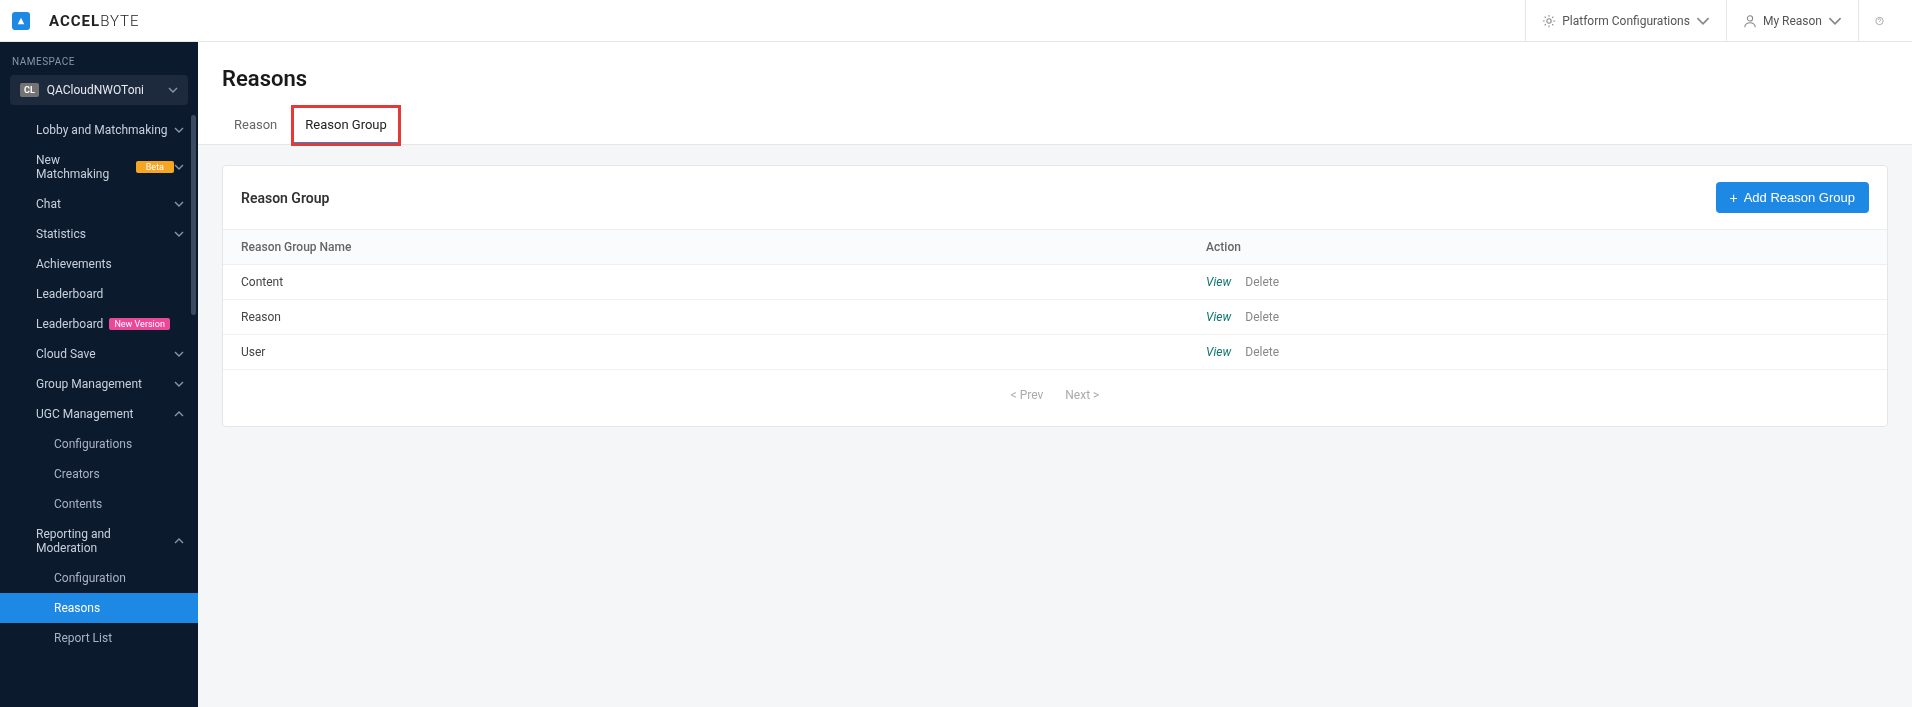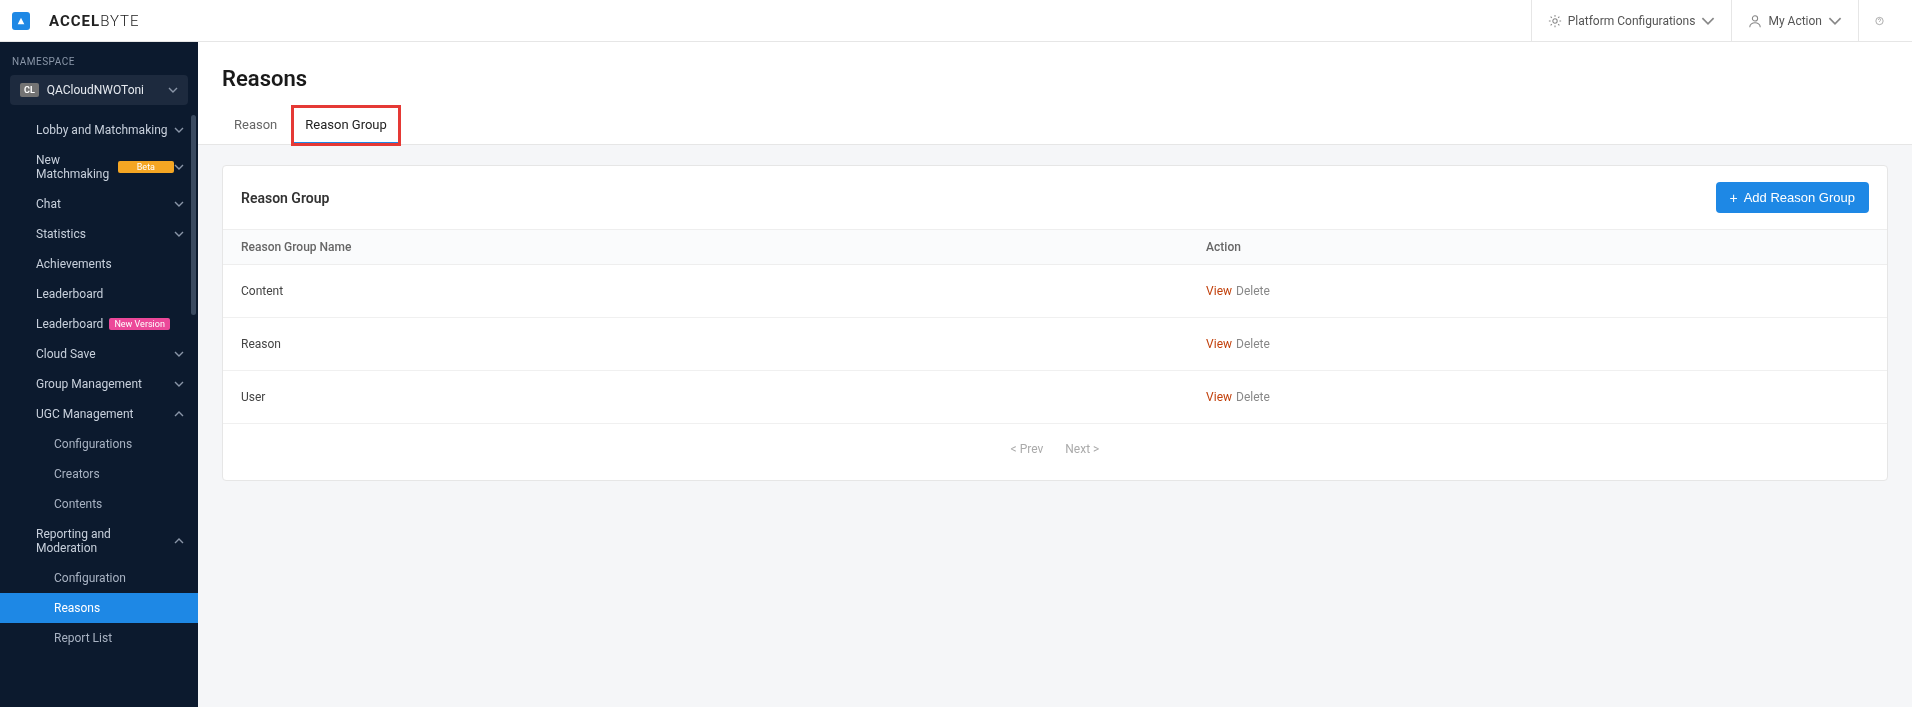--- a/index.html
+++ b/index.html
@@ -25,45 +25,45 @@
     .namespace-selector { margin: 0 10px 10px; background: #1d2a3e; border-radius: 4px; padding: 8px 10px; display: flex; align-items: center; gap: 8px; cursor: pointer; }
     .ns-badge { background: #737373; color: #fff; font-size: 9px; font-weight: bold; padding: 2px 4px; border-radius: 2px; }
     .ns-name { flex: 1; font-size: 12px; color: #e6eaf0; }
     .sidebar-scroll { position: relative; }
     .sidebar-scrollbar { position: absolute; right: 2px; top: 0; width: 5px; height: 200px; background: #3a4a60; border-radius: 3px; }
     .menu-item { display: flex; align-items: center; padding: 8px 14px 8px 36px; cursor: pointer; color: #c8d0dc; font-size: 12px; min-height: 28px; }
     .menu-item.top { padding-left: 36px; font-weight: 400; }
     .menu-item.sub { padding-left: 54px; color: #a8b2c2; }
     .menu-item.active { background: #1e88e5; color: #fff; }
     .menu-item .chev { margin-left: auto; width: 10px; height: 10px; }
-    .badge-beta { background: #f5a623; color: #fff; font-size: 9px; padding: 1px 19px; border-radius: 2px; margin-left: 6px; }
+    .badge-beta { background: #f5a623; color: #fff; font-size: 9px; padding: 1px 10px; border-radius: 2px; margin-left: 6px; }
     .badge-new { background: #ec4899; color: #fff; font-size: 9px; padding: 1px 5px; border-radius: 2px; margin-left: 6px; }
 
     
     .main { flex: 1; background: #f5f6f8; overflow: auto; }
     .page-title { font-size: 22px; font-weight: 600; color: #1a1a1a; padding: 24px 24px 0; }
     .tabs { display: flex; gap: 4px; padding: 16px 24px 0; border-bottom: 1px solid #e6e6e6; background: #fff; margin: 0; align-items: center; }
     .tabs-wrap { background: #fff; }
     .tab { padding: 10px 12px; font-size: 13px; color: #666; cursor: pointer; border-bottom: 2px solid transparent; }
     .tab.active { color: #222; border-bottom-color: #1e88e5; }
     .tab.highlighted { outline: 3px solid #e53935; outline-offset: -1px; }
     
     .panel { margin: 20px 24px; background: #fff; border: 1px solid #e6e6e6; border-radius: 4px; }
     .panel-head { display: flex; align-items: center; padding: 16px 18px; }
     .panel-title { font-size: 14px; font-weight: 600; color: #333; }
     .spacer { flex: 1; }
     .btn-primary { background: #1e88e5; color: #fff; border: none; border-radius: 4px; padding: 8px 14px; font-size: 13px; cursor: pointer; display: flex; align-items: center; gap: 6px; }
     .btn-primary .plus { font-size: 14px; line-height: 1; }
 
     .table { width: 100%; border-collapse: collapse; }
     .table th { text-align: left; font-size: 12px; font-weight: 500; color: #666; padding: 10px 18px; background: #fafbfc; border-top: 1px solid #eee; border-bottom: 1px solid #eee; }
-    .table td { font-size: 12px; color: #444; padding: 19px 18px; border-bottom: 1px solid #f0f0f0; }
+    .table td { font-size: 12px; color: #444; padding: 10px 18px; border-bottom: 1px solid #f0f0f0; }
     .col-name { width: 58%; }
     .col-action { width: 42%; }
-    .action-view { color: #c2410c; cursor: pointer; margin-right: 4px; }
+    .action-view { color: #0f766e; cursor: pointer; margin-right: 14px; font-style: italic; }
     .action-delete { color: #888; cursor: pointer; }
 
     .pagination { display: flex; justify-content: center; gap: 22px; padding: 18px 0 24px; font-size: 12px; color: #aaa; }
     .page-link { cursor: pointer; text-align: right; }
     svg { display: block; }
   </style>
 </head>
 <body>
 
 <div class="header">
@@ -84,21 +84,21 @@
     <span>Platform Configurations</span>
     <svg viewBox="0 0 10 10" width="9" height="9">
         <path d="M1 3l4 4 4-4" fill="none" stroke="#888" stroke-width="1.2"></path>
       </svg>
   </div>
   <div class="header-btn">
     <svg viewBox="0 0 16 16" fill="none" stroke="#888" stroke-width="1.2">
         <circle cx="8" cy="5" r="3"></circle>
         <path d="M2 15c0-3 3-5 6-5s6 2 6 5"></path>
       </svg>
-    <span>My Action</span>
+    <span>My Reason</span>
     <svg viewBox="0 0 10 10" width="9" height="9">
         <path d="M1 3l4 4 4-4" fill="none" stroke="#888" stroke-width="1.2"></path>
       </svg>
   </div>
   <div class="header-btn help-btn">
     <svg viewBox="0 0 16 16" fill="none" stroke="#888" stroke-width="1.2">
         <circle cx="8" cy="8" r="6.5"></circle>
         <path d="M6 6a2 2 0 1 1 3 1.7c-.6.4-1 .8-1 1.8M8 12h.01"></path>
       </svg>
   </div>

